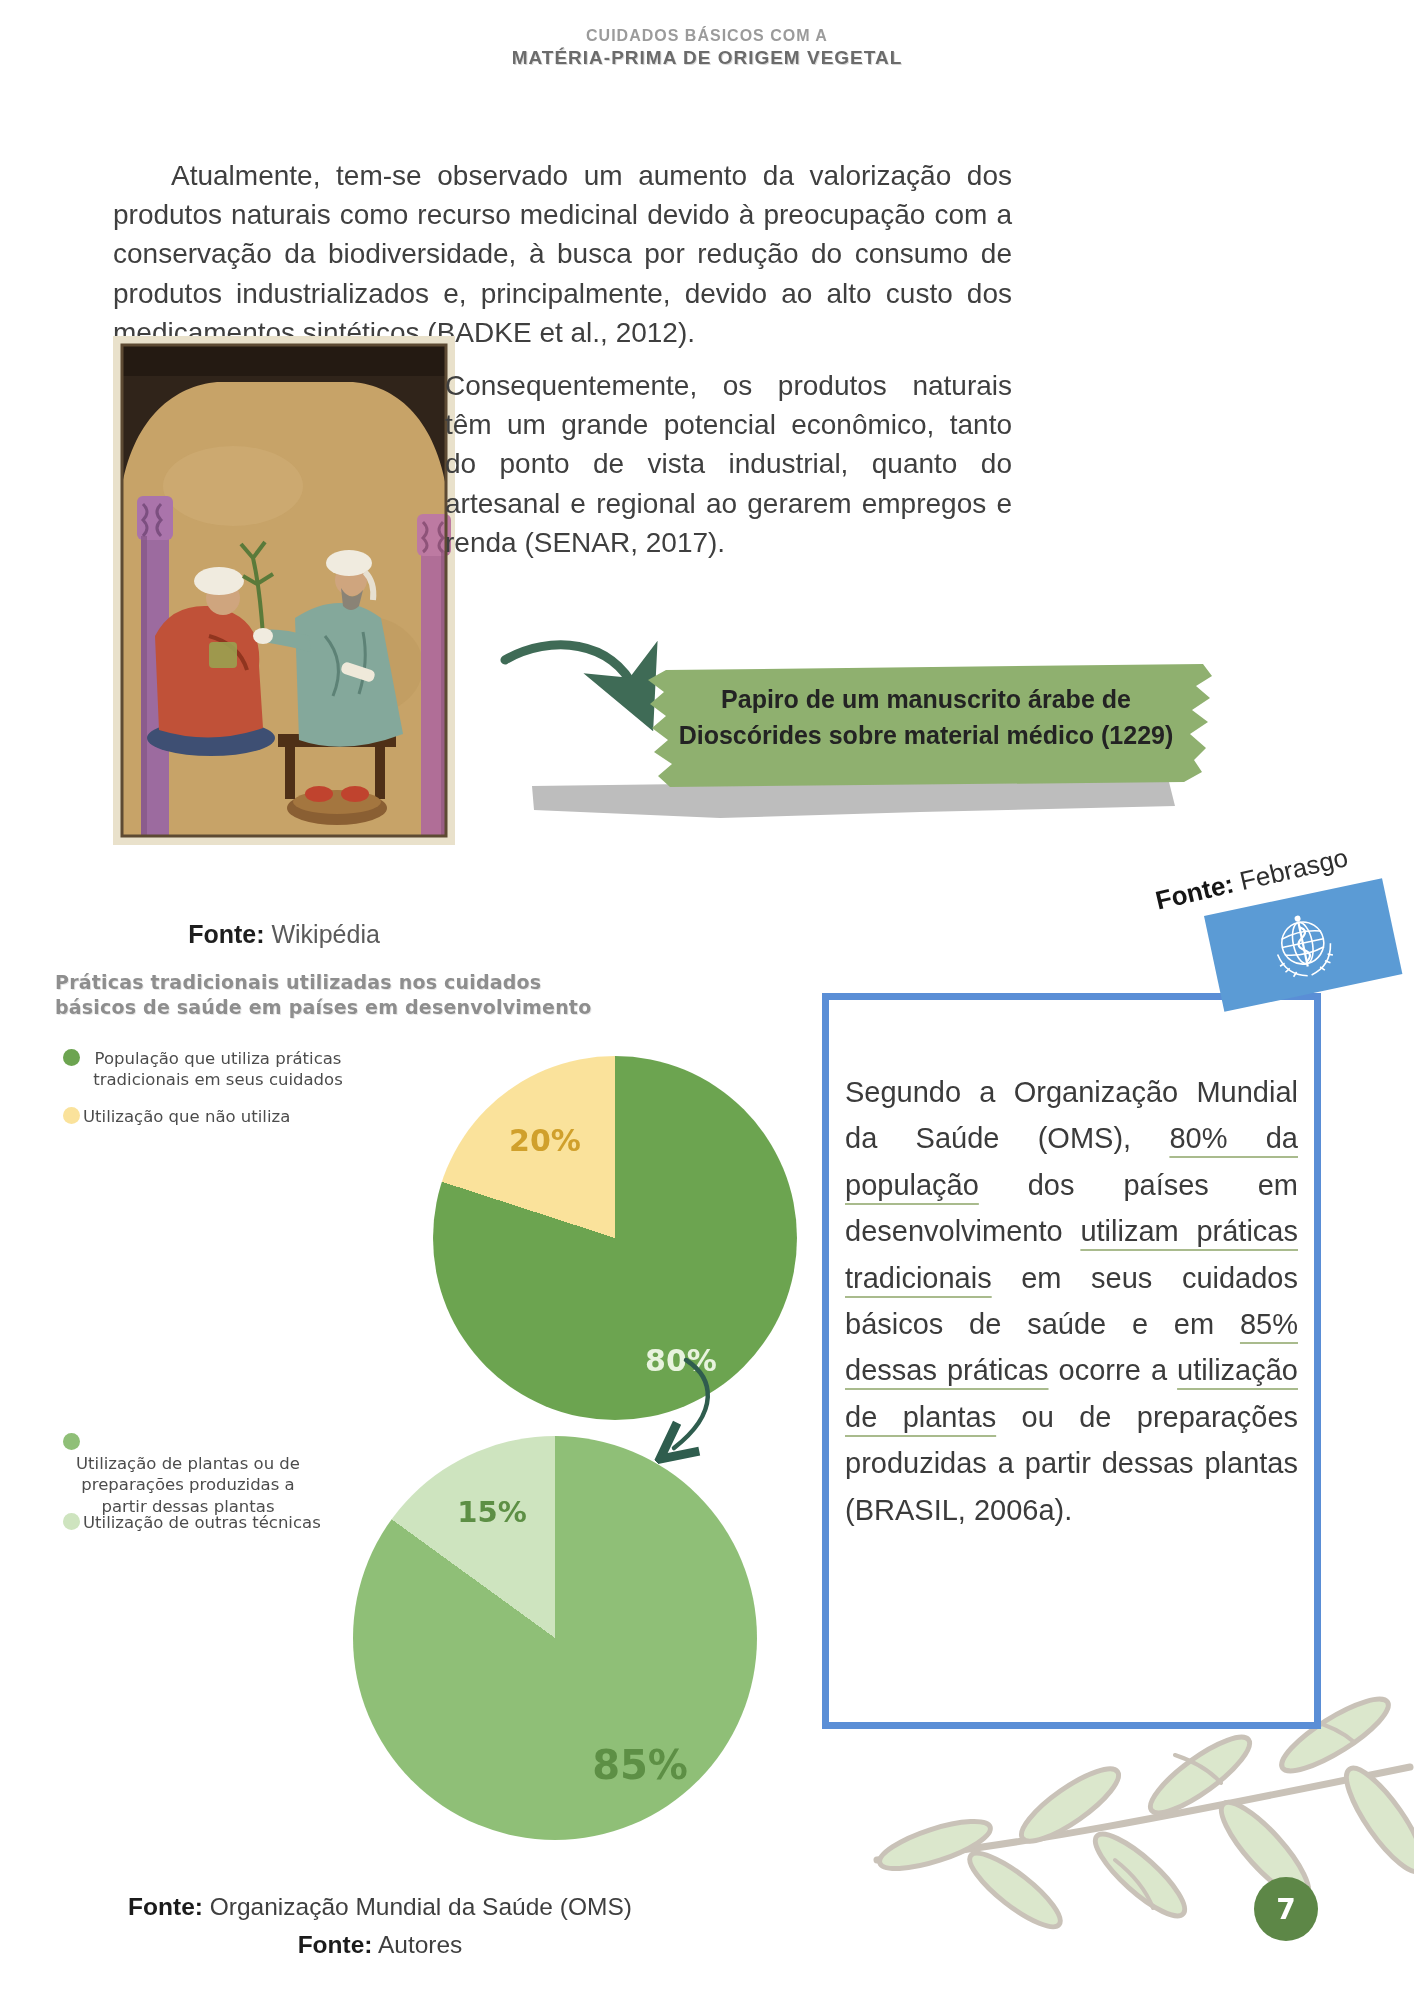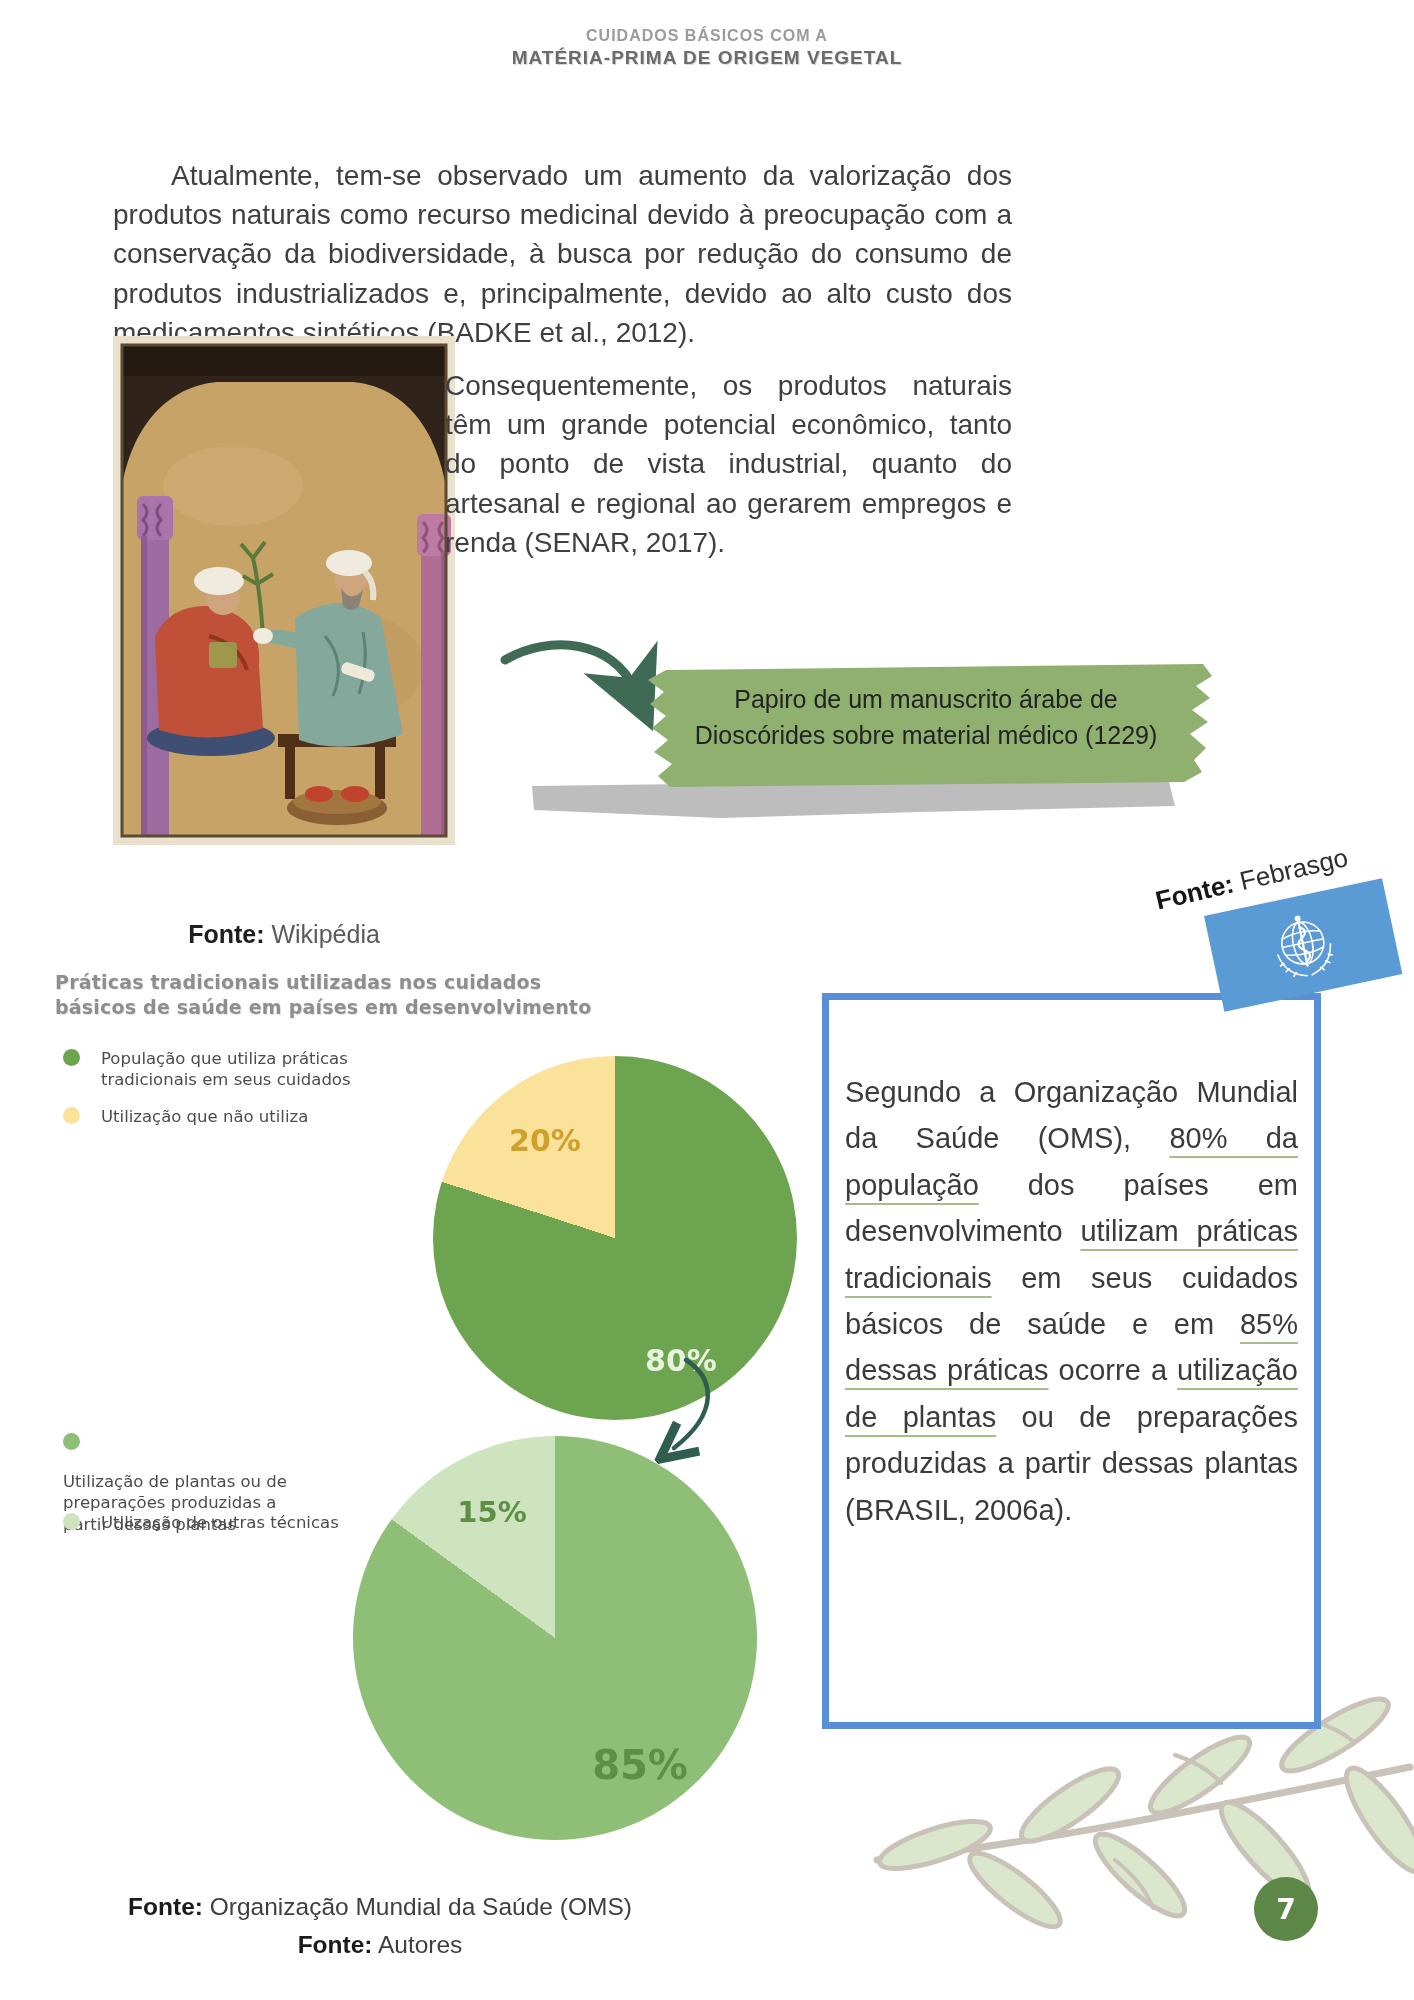--- a/index.html
+++ b/index.html
@@ -16,21 +16,21 @@
   .para{position:absolute;text-align:justify;font-weight:300;color:#3f3f3f;}
   .p1{left:113px;top:128px;width:899px;font-size:28px;line-height:1.4;text-indent:58px;}
   .p2{left:445px;top:338px;width:567px;font-size:28px;line-height:1.4;}
   
   .manuscript{position:absolute;left:113px;top:336px;width:342px;height:509px;}
   .fig-caption{position:absolute;left:113px;top:886px;width:342px;text-align:center;font-size:25px;color:#5a5a5a;margin-top:34px;}
   .fig-caption b{color:#1e1e1e;}
   
   .banner-svg{position:absolute;left:520px;top:660px;width:700px;height:165px;}
   .banner-text{position:absolute;left:648px;top:682px;width:556px;text-align:center;
-    font-size:25px;font-weight:normal;color:#232323;line-height:1.42;}
+    font-size:25px;font-weight:bold;color:#232323;line-height:1.42;}
   .arrow1{position:absolute;left:495px;top:638px;width:175px;height:100px;}
   
   .febrasgo{position:absolute;left:1156px;top:886px;font-size:26px;color:#2e2e2e;
     transform:rotate(-13deg);transform-origin:left center;white-space:nowrap;}
   .febrasgo b{color:#161616;}
   .who-flag{position:absolute;left:1204px;top:916px;width:182px;height:98px;
     background:var(--who_flag_blue,#5b9bd5);transform:rotate(-12deg);transform-origin:top left;
     display:flex;align-items:center;justify-content:center;z-index:6;}
   
   .oms-box{position:absolute;left:822px;top:993px;width:499px;height:736px;box-sizing:border-box;
@@ -38,22 +38,22 @@
   .oms-box .txt{font-size:29px;line-height:1.6;text-align:justify;color:#3b3b3b;font-weight:300;}
   .oms-box .u{
     text-decoration:underline;
     text-decoration-color:var(--underline_green,#a9bb8d);
     text-decoration-thickness:2px;
     text-underline-offset:8px;}
   
   .chart-title{position:absolute;left:55px;top:970px;width:600px;
     font-family:"DejaVu Sans",sans-serif;font-size:19px;font-weight:bold;color:#8e8e8e;
     line-height:1.3;letter-spacing:0.2px;text-shadow:1px 1px 0 rgba(0,0,0,0.10);}
-  .legend-item{position:absolute;display:flex;gap:21px;align-items:flex-start;
-    font-family:"DejaVu Sans",sans-serif;font-size:16.5px;color:#4c4c4c;line-height:1.3;}
+  .legend-item{position:absolute;display:flex;gap:3px;align-items:flex-start;
+    font-family:"DejaVu Sans",sans-serif;font-size:16.5px;color:#4c4c4c;line-height:1.3;text-align:center;}
   .legend-item .dot{width:17px;height:17px;border-radius:50%;flex:0 0 auto;margin-top:1px;}
   .li-1a{left:63px;top:1048px;width:290px;}
   .li-1b{left:63px;top:1106px;width:290px;}
   .li-2a{left:63px;top:1432px;width:250px;flex-direction:column;}
   .li-2b{left:63px;top:1512px;width:290px;}
   .pie{position:absolute;border-radius:50%;}
   .pie1{left:433px;top:1056px;width:364px;height:364px;
     background:conic-gradient(from 0deg,#6ca450 0 288deg,#fae29b 288deg 360deg);}
   .pie2{left:353px;top:1436px;width:404px;height:404px;
     background:conic-gradient(from 0deg,#8fbf77 0 306deg,#cee4bf 306deg 360deg);}

